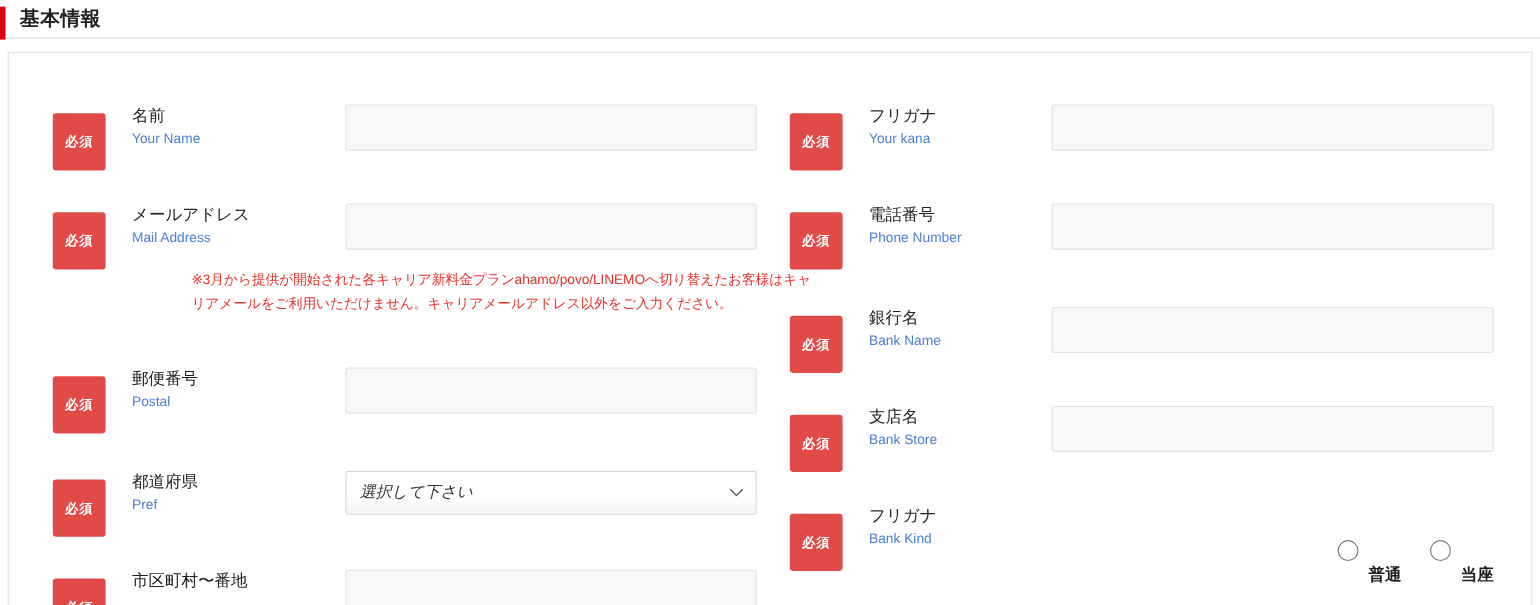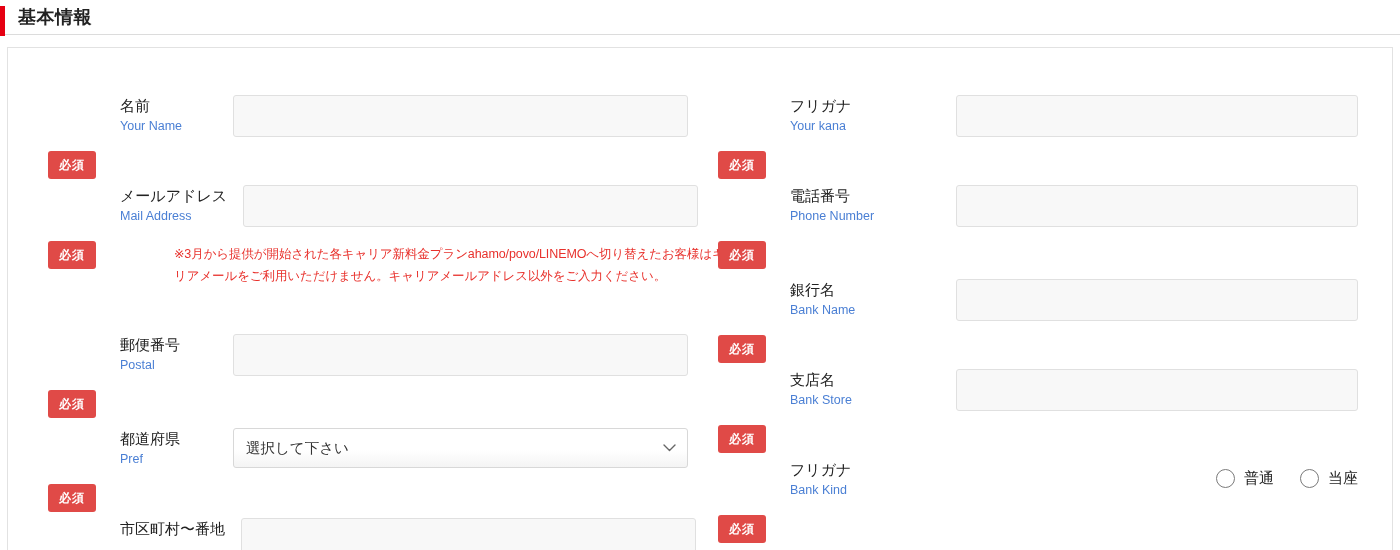--- a/index.html
+++ b/index.html
@@ -80,25 +80,24 @@
     align-items: flex-start;
     padding-top: 10px;
   }
   .req-badge {
     display: inline-block;
     background: #e04a47;
     color: #ffffff;
     font-size: 12px;
     font-weight: bold;
     line-height: 1;
-    padding: 8px 11px;
+    padding: 20px 11px;
     border-radius: 3px;
     letter-spacing: 1px;
     white-space: nowrap;
-    margin-top: 48px;
   }
   .label-cell {
     flex: 1 1 auto;
     padding-right: 16px;
     padding-top: 2px;
   }
   .label-ja {
     display: block;
     font-size: 15px;
     color: #222222;
@@ -154,21 +153,21 @@
   .select-chevron {
     position: absolute;
     right: 12px;
     top: 50%;
     transform: translateY(-50%);
     pointer-events: none;
     line-height: 0;
   }
 
   
-  .w-left  { width: 455px; }
+  .w-left  { width: 374px; font-style: italic; }
   .w-right { width: 402px; }
 
   
   .form-note {
     position: absolute;
     left: 126px;
     width: 566px;
     font-size: 12.5px;
     font-weight: normal;
     color: #e8312c;
@@ -193,23 +192,24 @@
     width: 19px;
     height: 19px;
     border: 1.6px solid #7a7a7a;
     border-radius: 50%;
     background: #ffffff;
     box-sizing: border-box;
     flex: 0 0 19px;
   }
   .radio-label {
     font-size: 15px;
-    font-weight: normal;
+    font-weight: bold;
     color: #1f1f1f;
     white-space: nowrap;
+    margin-top: 44px;
   }
 </style>
 </head>
 <body>
 
 <div class="page-header">
   <div class="header-accent"></div>
   <div class="header-title">基本情報</div>
 </div>
 

